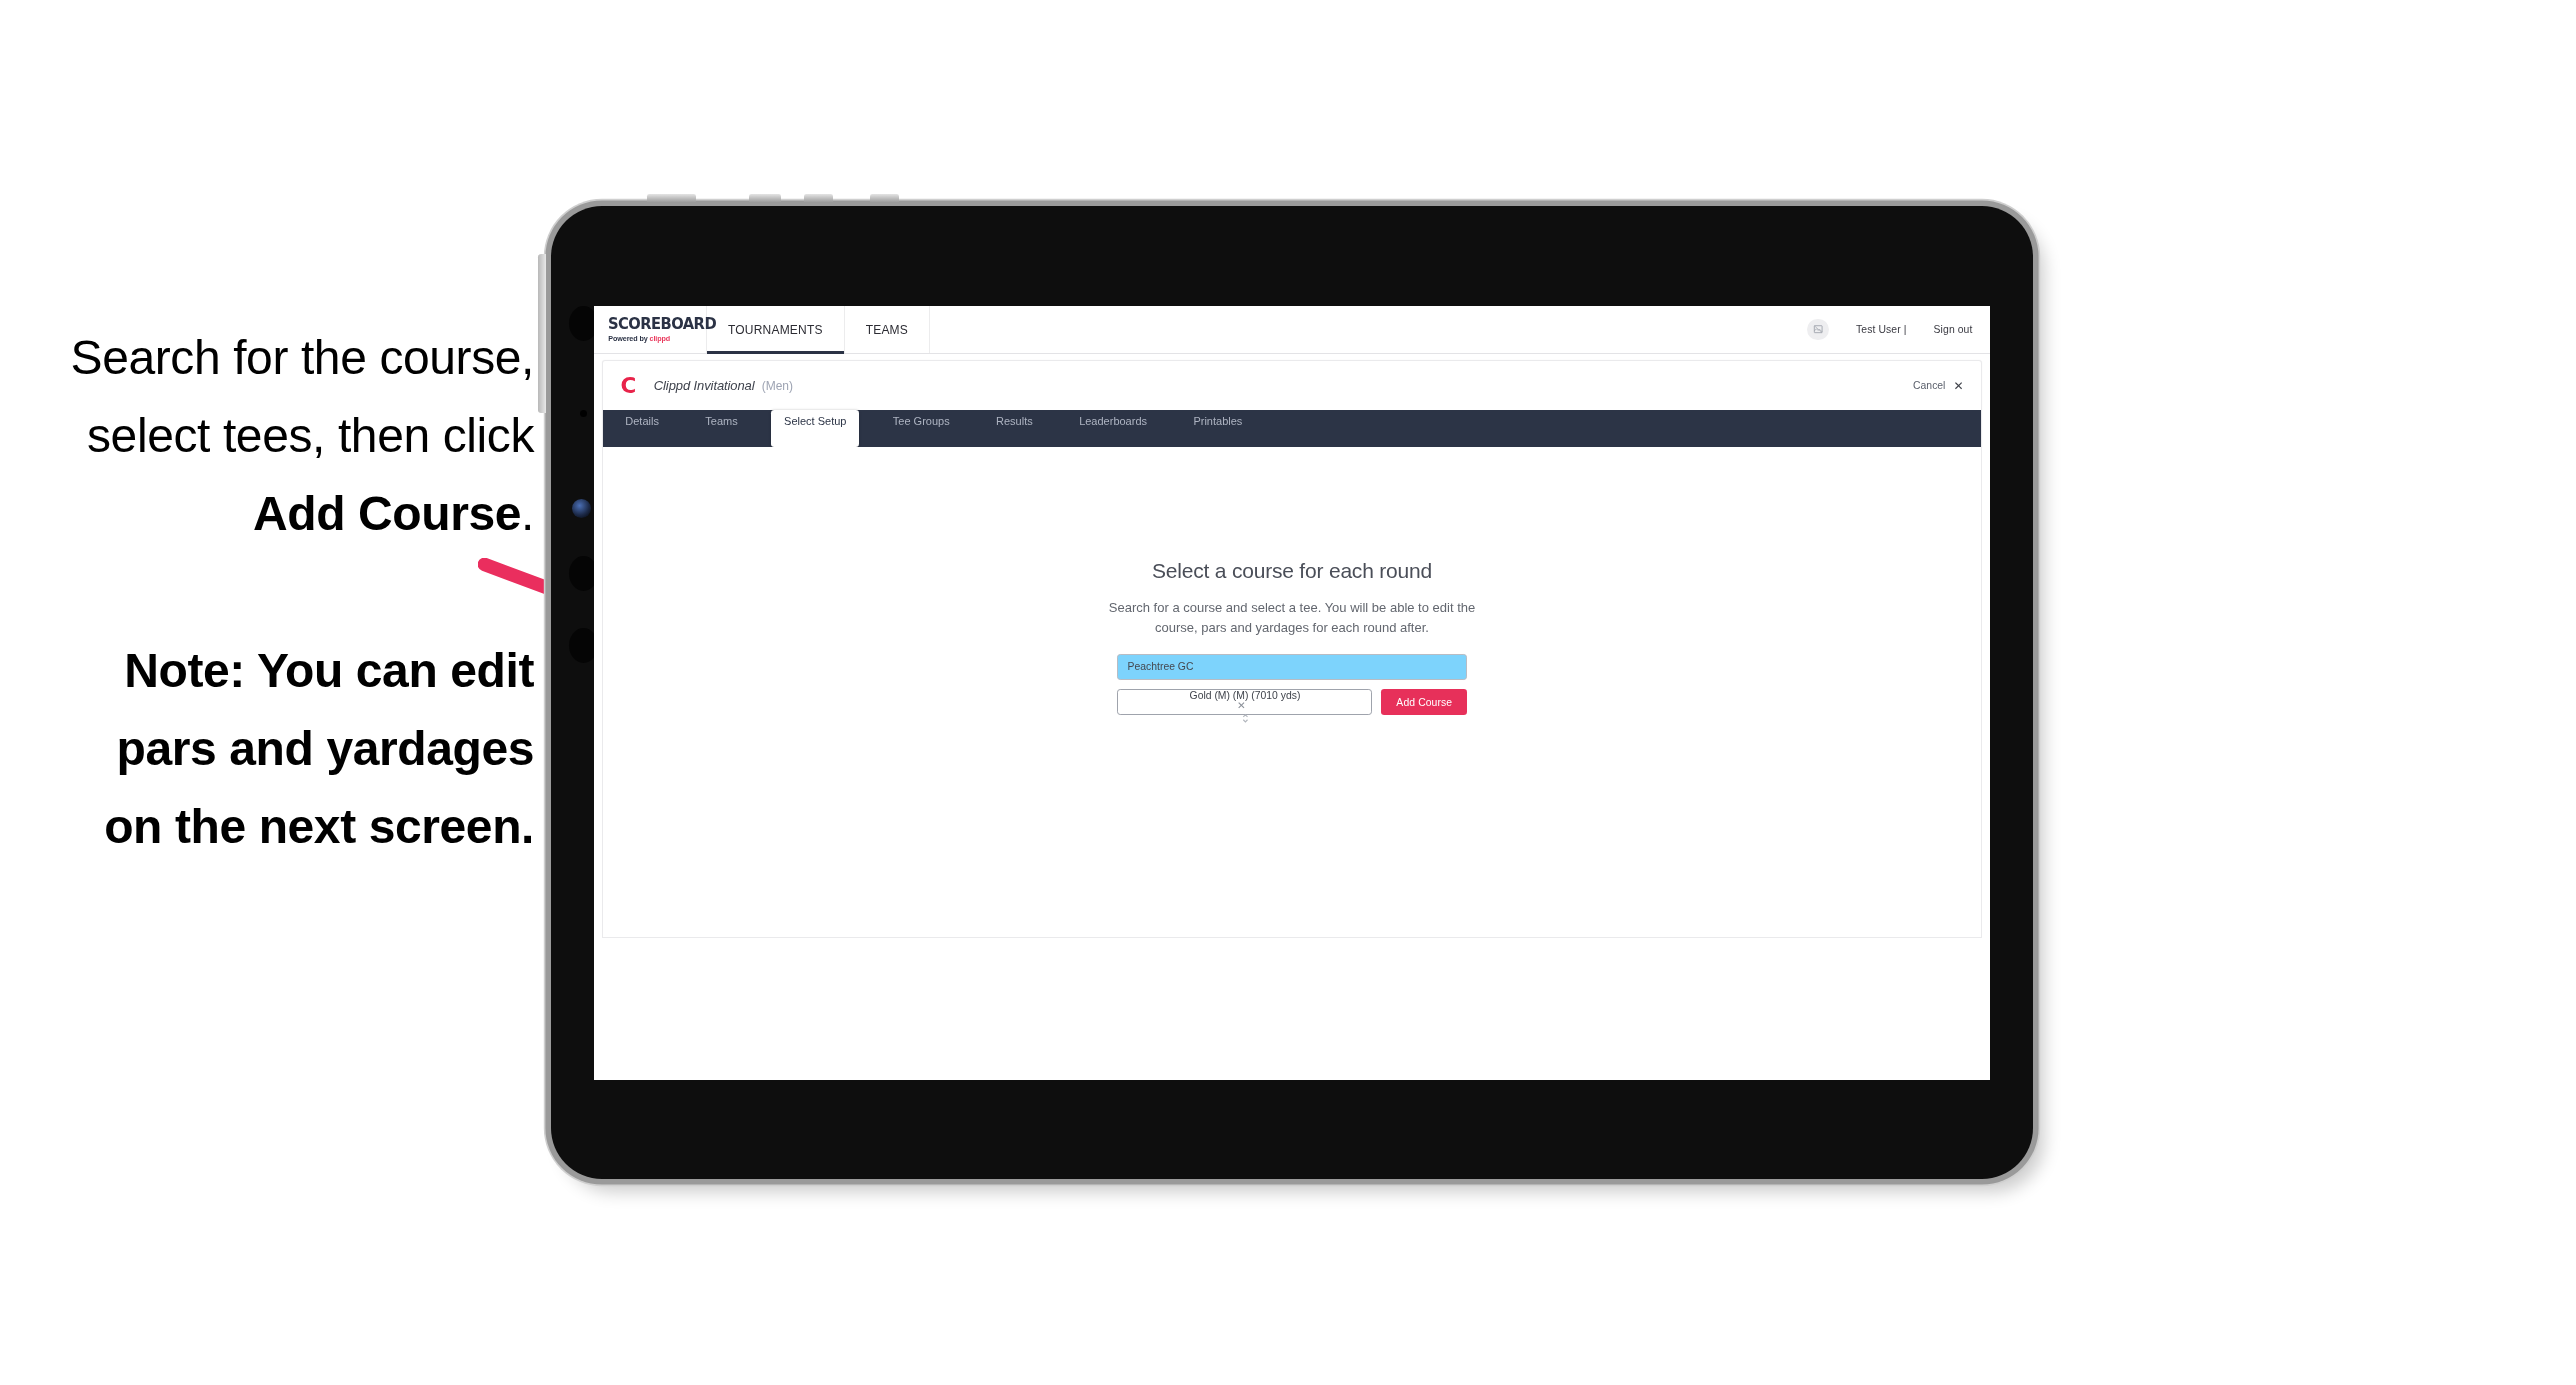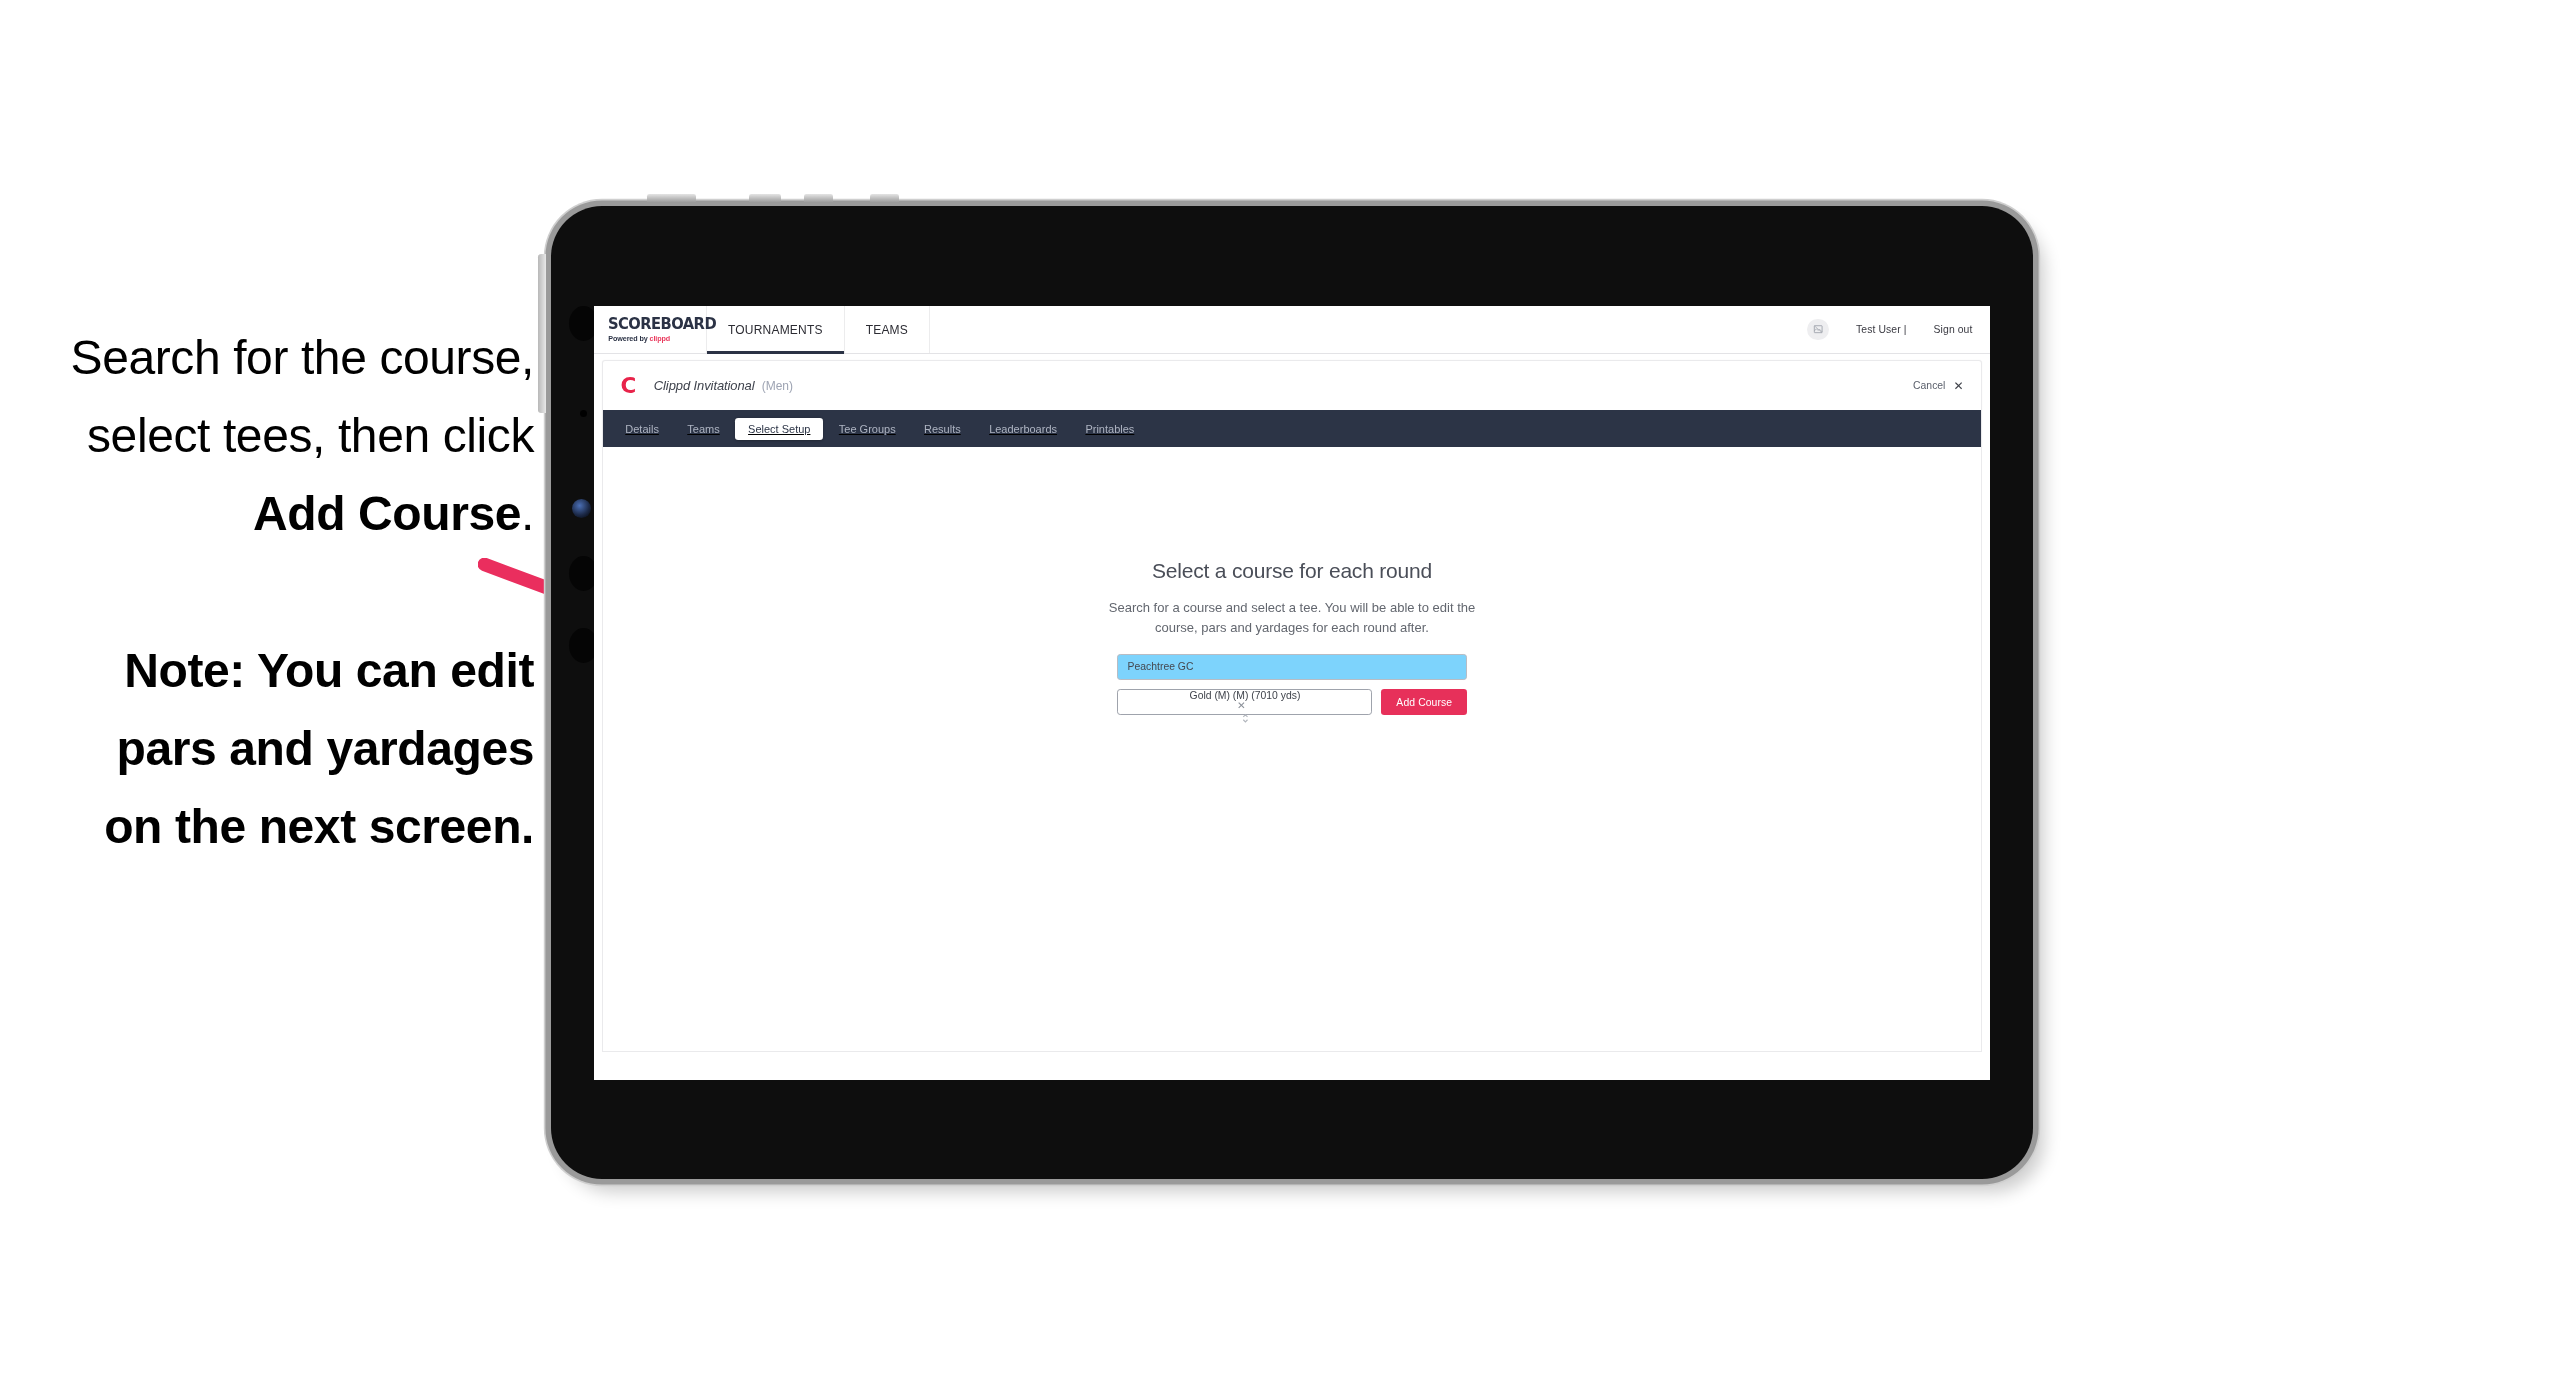--- a/index.html
+++ b/index.html
@@ -216,44 +216,42 @@
     cursor: pointer;
   }
   .cancel-text { font-size: 10.4px; color: #5a5f6b; }
   .cancel-x { font-size: 12px; color: #3d4048; line-height: 1; }
 
   
   .subnav {
     background: #2c3446;
     height: 37px;
     display: flex;
-    align-items: center;
     padding: 0 9.6px;
-    gap: 3px;
-    text-decoration: underline;
+    gap: 21px;
   }
   .subnav-item {
     font-size: 11px;
     color: #aeb4c2;
     padding: 4.8px 12.7px;
     border-radius: 3.2px;
     cursor: pointer;
     white-space: nowrap;
   }
   .subnav-item.active {
     background: #ffffff;
     color: #2c3446;
     font-weight: normal;
     box-shadow: 0 0.8px 2.4px rgba(0,0,0,0.25);
   }
 
   
   .body-area {
     background: #ffffff;
-    height: 605px;
+    height: 491px;
     position: relative;
     margin: 0 8px;
     border-left: 0.8px solid #eaeaec;
     border-right: 0.8px solid #eaeaec;
     border-bottom: 0.8px solid #eaeaec;
   }
   .center-block {
     position: absolute;
     left: 50%;
     transform: translateX(-50%);

